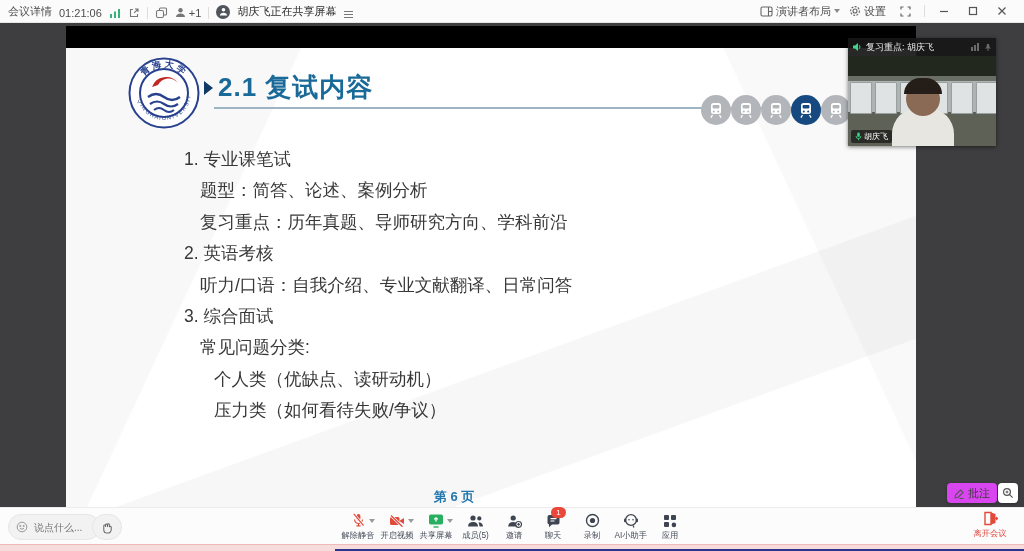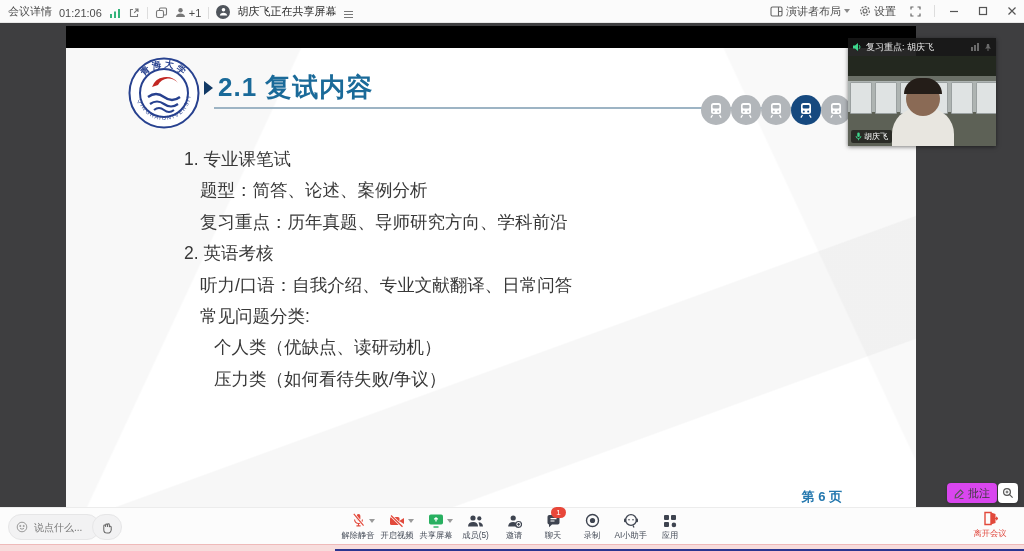--- a/index.html
+++ b/index.html
@@ -5,21 +5,21 @@
   html,body{margin:0;padding:0;}
   body{width:1024px;height:551px;position:relative;overflow:hidden;
        font-family:"Liberation Sans",sans-serif;background:#3e3e40;}
   svg{display:block;}
   
   .topbar{position:absolute;top:0;left:0;width:1024px;height:22px;background:#fbfbfb;
           border-bottom:1px solid #e7e7e7;display:flex;align-items:center;
           font-size:11px;color:#4c4c4c;z-index:20;}
   .tb-left{display:flex;align-items:flex-end;gap:7px;padding-left:8px;}
   .tb-div{width:1px;height:12px;background:#ddd;}
-  .tb-right{margin-left:auto;display:flex;align-items:center;gap:9px;padding-right:2px;}
+  .tb-right{margin-left:auto;display:flex;align-items:center;gap:9px;padding-right:12px;}
   .tb-btn{display:flex;align-items:center;gap:3px;cursor:default;}
   .avatar{width:14px;height:14px;border-radius:50%;background:#50555c;display:flex;
           align-items:center;justify-content:center;}
   .winbtn{width:20px;height:18px;display:flex;align-items:center;justify-content:center;}
   .caret-down{width:0;height:0;border-left:3px solid transparent;border-right:3px solid transparent;
           border-top:4px solid #8a8a8a;}
   
   .slide-black{position:absolute;left:66px;top:26px;width:850px;height:22px;background:#000;}
   .slide{position:absolute;left:66px;top:48px;width:850px;height:459px;background:#ffffff;overflow:hidden;}
   .tex1{position:absolute;left:0;top:0;width:850px;height:459px;pointer-events:none;
@@ -36,21 +36,21 @@
   .trains{position:absolute;left:635px;top:47px;display:flex;gap:0;}
   .train{width:30px;height:30px;border-radius:50%;background:#b2b6ba;display:flex;
         align-items:center;justify-content:center;flex:none;}
   .train+.train{margin-left:0;}
   .train.active{background:#16497f;}
   .content{position:absolute;left:118px;top:96px;font-size:17.5px;color:#383838;}
   .sline{height:31.4px;line-height:31.4px;white-space:nowrap;}
   .ind0{padding-left:0;}
   .ind1{padding-left:16px;}
   .ind2{padding-left:30px;}
-  .pagenum{position:absolute;left:0;width:776px;top:440px;text-align:right;
+  .pagenum{position:absolute;left:0;width:776px;top:440px;text-align:center;
         color:#2377ae;font-weight:bold;font-size:13px;}
   
   .video{position:absolute;left:848px;top:38px;width:148px;height:108px;z-index:25;
         box-shadow:0 1px 4px rgba(0,0,0,.5);}
   .vhead{height:18px;background:rgba(22,22,22,.92);display:flex;align-items:center;
         gap:4px;padding:0 4px;color:#e8e8e8;font-size:9px;}
   .vhead .spacer{flex:1;}
   .vbody{position:relative;height:90px;background:linear-gradient(#23281f 0 22%, #6a6f66 22% 28%, #aeb4b2 28% 62%, #5d6156 62% 100%);overflow:hidden;}
   .cabinets{position:absolute;left:0;top:24px;width:148px;height:32px;display:flex;gap:3px;padding:2px 2px;}
   .cab{flex:1;background:#dfe3e3;border:1px solid #9aa0a0;border-radius:1px;}
@@ -245,20 +245,21 @@
         </svg>
       </span>
   </div>
 
   <div class="content">
     <div class="sline ind0">1. 专业课笔试</div>
     <div class="sline ind1">题型：简答、论述、案例分析</div>
     <div class="sline ind1">复习重点：历年真题、导师研究方向、学科前沿</div>
     <div class="sline ind0">2. 英语考核</div>
     <div class="sline ind1">听力/口语：自我介绍、专业文献翻译、日常问答</div>
+    <div class="sline ind0">3. 综合面试</div>
     <div class="sline ind1">常见问题分类:</div>
     <div class="sline ind2">个人类（优缺点、读研动机）</div>
     <div class="sline ind2">压力类（如何看待失败/争议）</div>
   </div>
 
   <div class="pagenum">第 6 页</div>
 </div>
 
 <div class="video">
   <div class="vhead">

